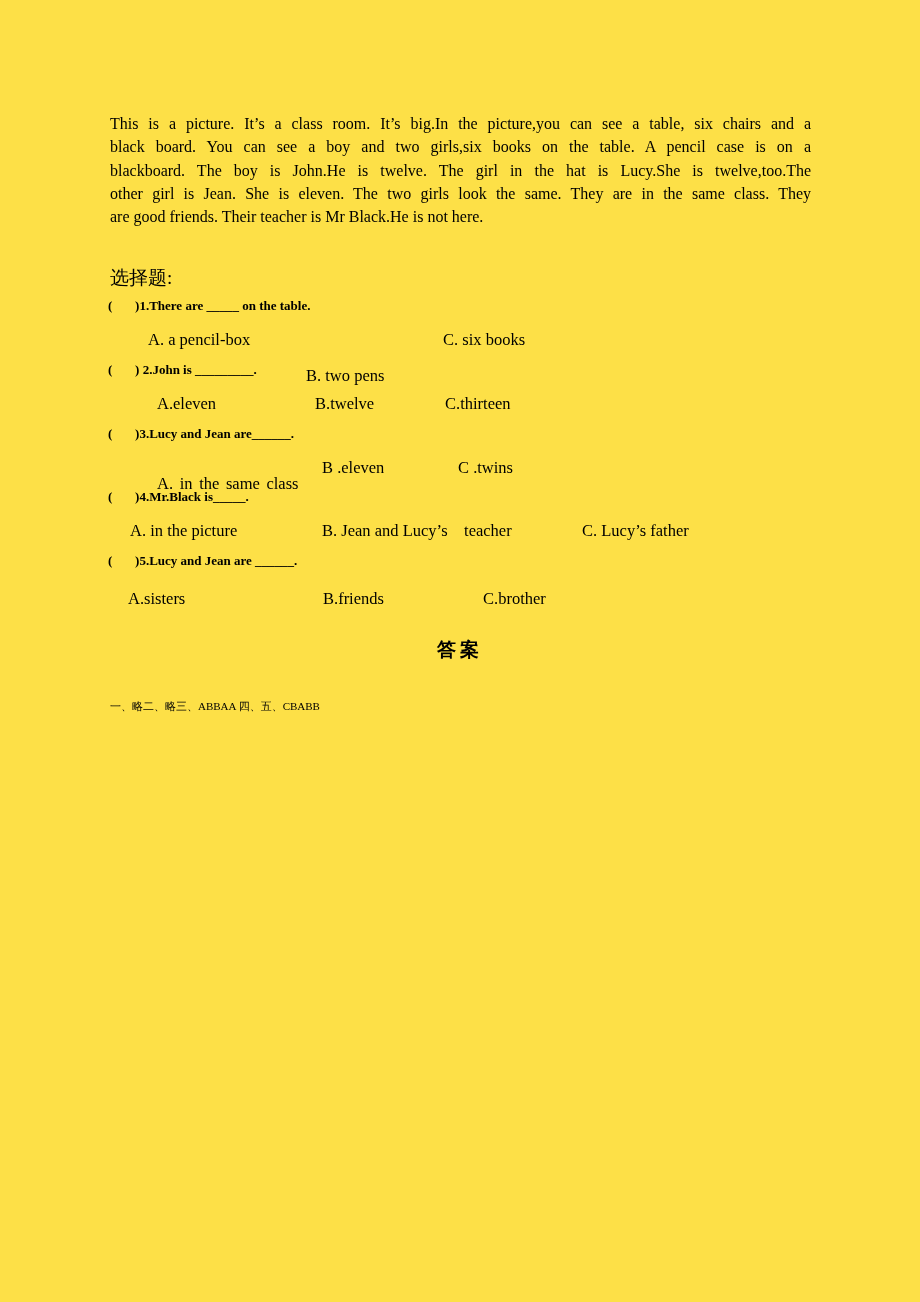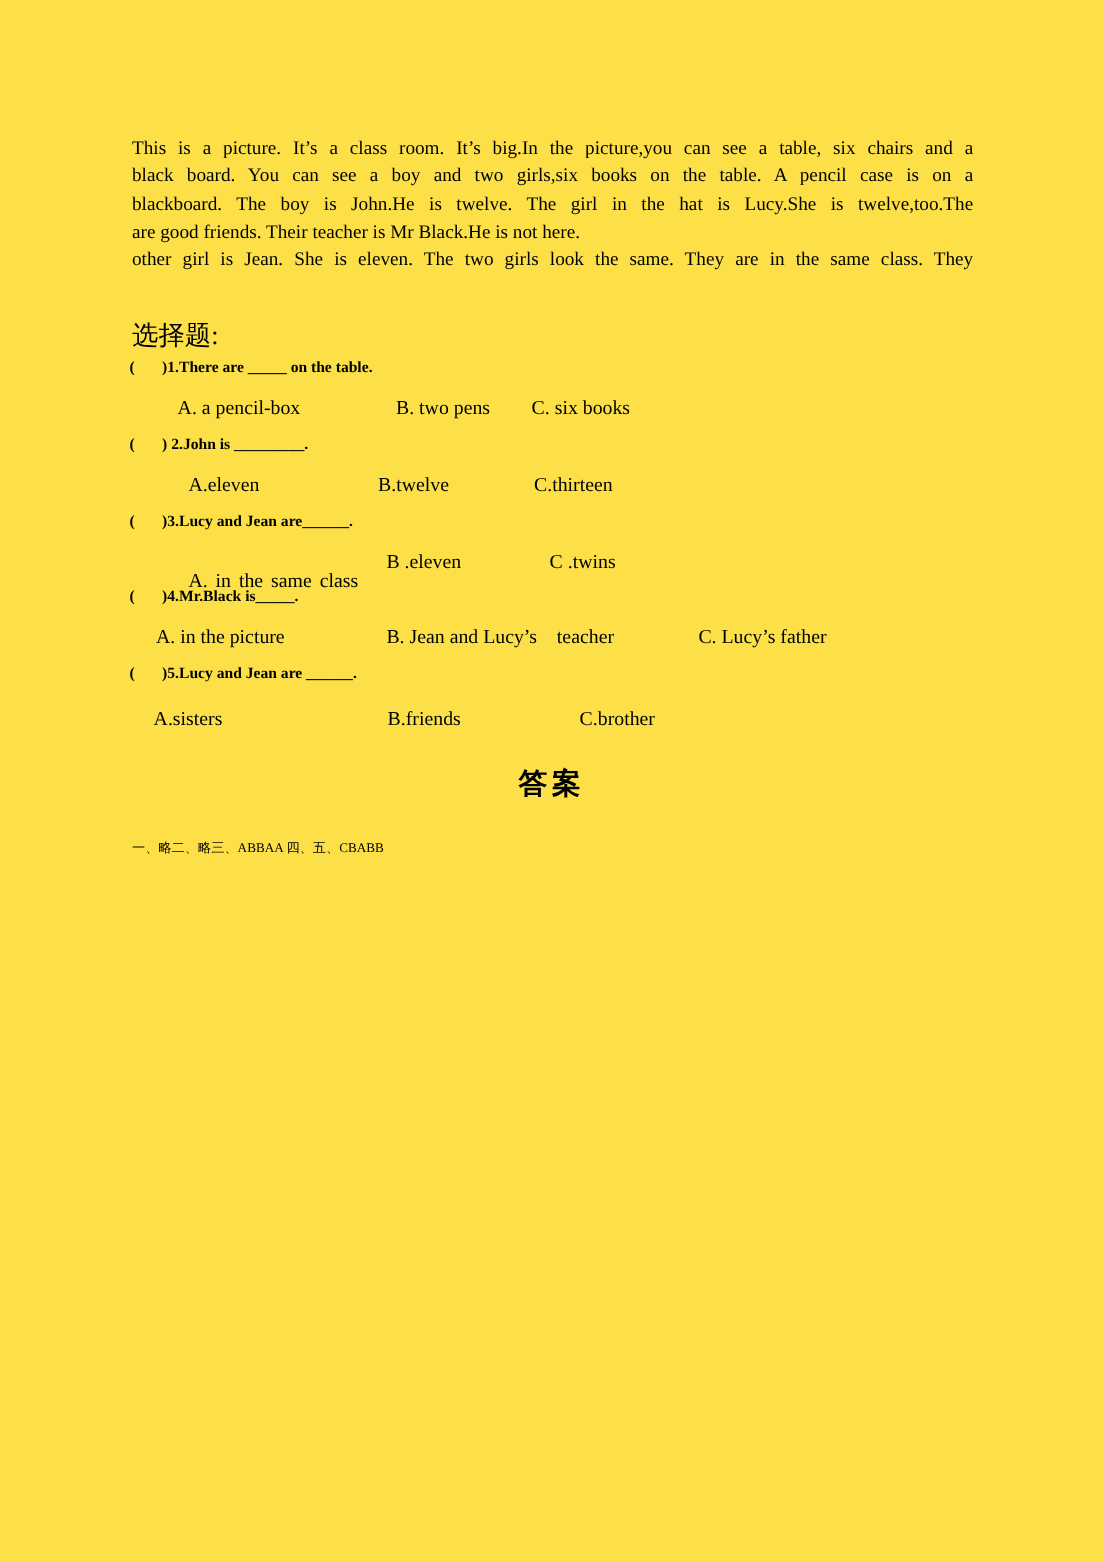--- a/index.html
+++ b/index.html
@@ -27,21 +27,21 @@
     text-align-last: justify;
     overflow: hidden;
     white-space: normal;
   }
   .pline.last { text-align-last: left; }
 
   .section-label {
     position: absolute;
     left: 110px;
     top: 265px;
-    font-size: 22px;
+    font-size: 19px;
   }
 
   .stem {
     position: absolute;
     left: 108px;
     font-size: 13px;
     white-space: pre;
     font-weight: bold;
   }
   .opts {
@@ -52,57 +52,57 @@
     font-size: 16.5px;
   }
   .opt { position: absolute; top: 0; white-space: pre; }
 
   .stem-1 { top: 298px; }  .opts-1 { top: 330px; }
   .stem-2 { top: 362px; }  .opts-2 { top: 394px; }
   .stem-3 { top: 426px; }  .opts-3 { top: 458px; }
   .stem-4 { top: 489px; }  .opts-4 { top: 521px; }
   .stem-5 { top: 553px; }  .opts-5 { top: 589px; }
 
-  .opts-1 .opt-a { left: 38px; }  .opts-1 .opt-b { left: 220px; } .opts-1 .opt-c { left: 333px; }
+  .opts-1 .opt-a { left: 38px; }  .opts-1 .opt-b { left: 196px; margin-top: 36px; } .opts-1 .opt-c { left: 333px; }
   .opts-2 .opt-a { left: 47px; }  .opts-2 .opt-b { left: 205px; } .opts-2 .opt-c { left: 335px; }
   .opts-3 .opt-a { left: 47px; word-spacing: 2.5px; margin-top: 16px; }
   .opts-3 .opt-b { left: 212px; } .opts-3 .opt-c { left: 348px; }
   .opts-4 .opt-a { left: 20px; }  .opts-4 .opt-b { left: 212px; } .opts-4 .opt-c { left: 472px; }
   .opts-5 .opt-a { left: 18px; }  .opts-5 .opt-b { left: 213px; } .opts-5 .opt-c { left: 373px; }
 
   .answer-title {
     position: absolute;
     left: 110px;
     top: 637px;
     width: 700px;
     margin: 0;
     text-align: center;
-    font-size: 24px;
+    font-size: 19px;
     font-weight: bold;
     letter-spacing: 4px;
   }
   .answer-line {
     position: absolute;
     left: 110px;
     top: 699px;
     font-size: 11px;
     white-space: pre;
   }
 </style>
 </head>
 <body>
 
 <div class="page">
 
   <div class="passage">
     <div class="pline">This is a picture. It’s a class room. It’s big.In the picture,you can see a table, six chairs and a</div>
     <div class="pline">black board. You can see a boy and two girls,six books on the table. A pencil case is on a</div>
     <div class="pline">blackboard. The boy is John.He is twelve. The girl in the hat is Lucy.She is twelve,too.The</div>
+    <div class="pline">other girl is Jean. She is eleven. The two girls look the same. They are in the same class. They</div>
     <div class="pline last">are good friends. Their teacher is Mr Black.He is not here.</div>
-    <div class="pline">other girl is Jean. She is eleven. The two girls look the same. They are in the same class. They</div>
   </div>
 
   <div class="section-label">选择题:</div>
 
   <div class="stem stem-1">(       )1.There are _____ on the table.</div>
   <div class="opts opts-1">
     <span class="opt opt-a">A. a pencil-box</span>
     <span class="opt opt-b">B. two pens</span>
     <span class="opt opt-c">C. six books</span>
   </div>

